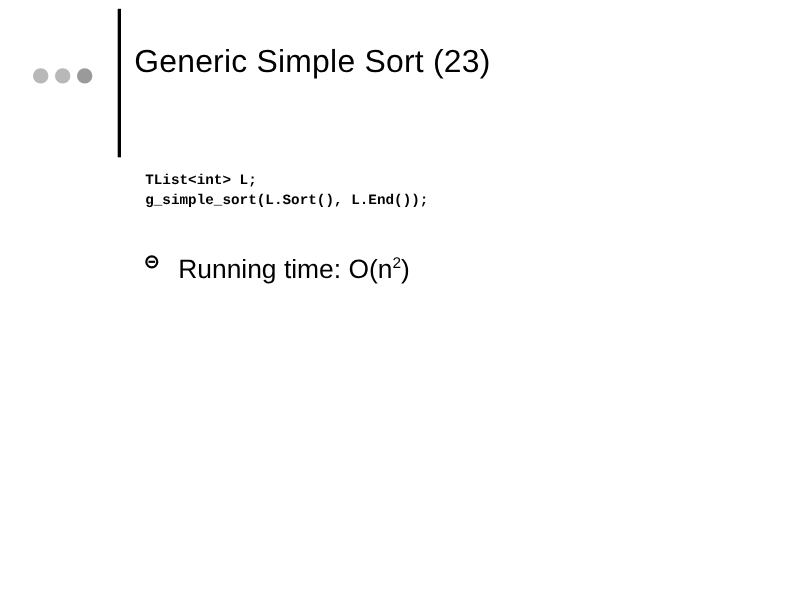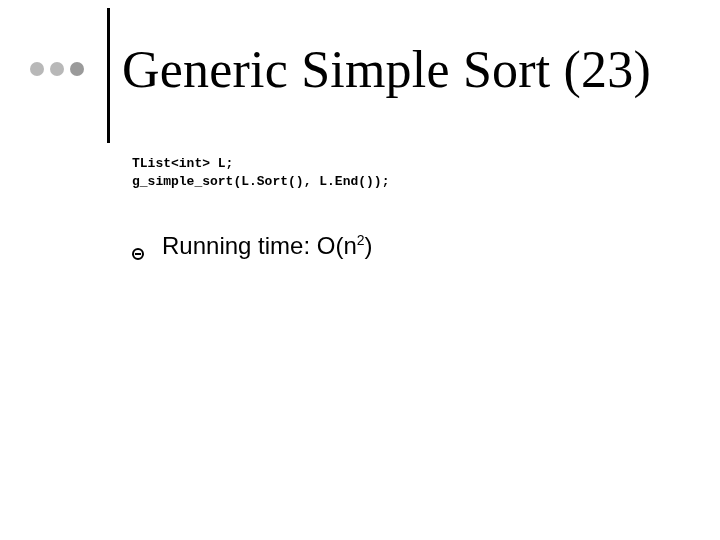--- a/index.html
+++ b/index.html
@@ -38,41 +38,40 @@
     left: 107px;
     top: 8px;
     width: 3px;
     height: 135px;
     background: #000;
   }
   .title {
     position: absolute;
     left: 122px;
     top: 40px;
-    font-size: 52px;
+    font-size: 29px;
     font-weight: 400;
     letter-spacing: 0.2px;
-    font-family: Liberation Serif, serif;
   }
   .code {
     position: absolute;
     left: 132px;
     top: 155px;
     font-family: "Courier New", Courier, monospace;
     font-size: 13px;
     font-weight: bold;
     line-height: 1.35;
     white-space: pre;
   }
   .bullet-row {
     position: absolute;
     left: 132px;
     top: 232px;
     display: flex;
-    align-items: flex-end;
+    align-items: flex-start;
   }
   .bullet-icon {
     width: 12px;
     height: 12px;
     border: 2px solid #000;
     border-radius: 50%;
     box-sizing: border-box;
     margin-right: 18px;
     position: relative;
   }

